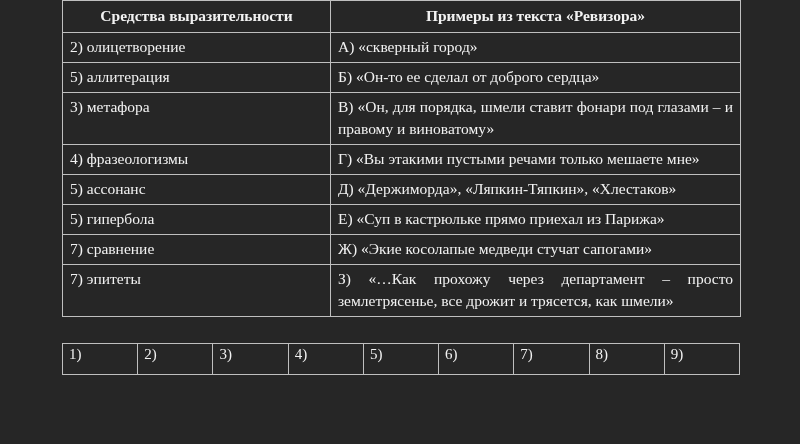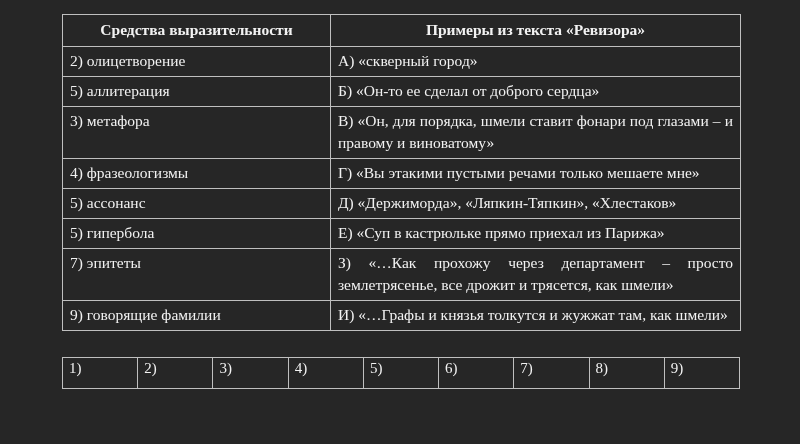--- a/index.html
+++ b/index.html
@@ -12,21 +12,21 @@
   }
   body {
     font-family: "Liberation Serif", serif;
     color: #f2f2f2;
   }
   .page {
     position: relative;
     width: 654px;
     height: 444px;
     box-sizing: border-box;
-    padding: 14px 60px 0 62px;
+    padding: 0 60px 0 62px;
   }
   table.main {
     width: 678px;
     border-collapse: collapse;
     table-layout: fixed;
   }
   table.main th, table.main td {
     border: 1px solid #bfbfbf;
     vertical-align: top;
     padding: 3px 7px 4px 7px;
@@ -100,26 +100,26 @@
       </tr>
       <tr>
         <td class="left">5) ассонанс</td>
         <td class="right">Д) «Держиморда», «Ляпкин-Тяпкин», «Хлестаков»</td>
       </tr>
       <tr>
         <td class="left">5) гипербола</td>
         <td class="right">Е) «Суп в кастрюльке прямо приехал из Парижа»</td>
       </tr>
       <tr>
+        <td class="left">7) сравнение</td>
+        <td class="right">Ж) «Экие косолапые медведи стучат сапогами»</td>
+      </tr>
+      <tr>
         <td class="left">7) эпитеты</td>
         <td class="right justify">З) «…Как прохожу через департамент – просто землетрясенье, все дрожит и трясется, как шмели»</td>
-      </tr>
-      <tr>
-        <td class="left">9) говорящие фамилии</td>
-        <td class="right justify">И) «…Графы и князья толкутся и жужжат там, как шмели»</td>
       </tr>
     </tbody>
   </table>
 
   <div class="answers-wrap">
     <table class="answers">
       <tbody>
         <tr>
           <td>1)</td>
           <td>2)</td>

